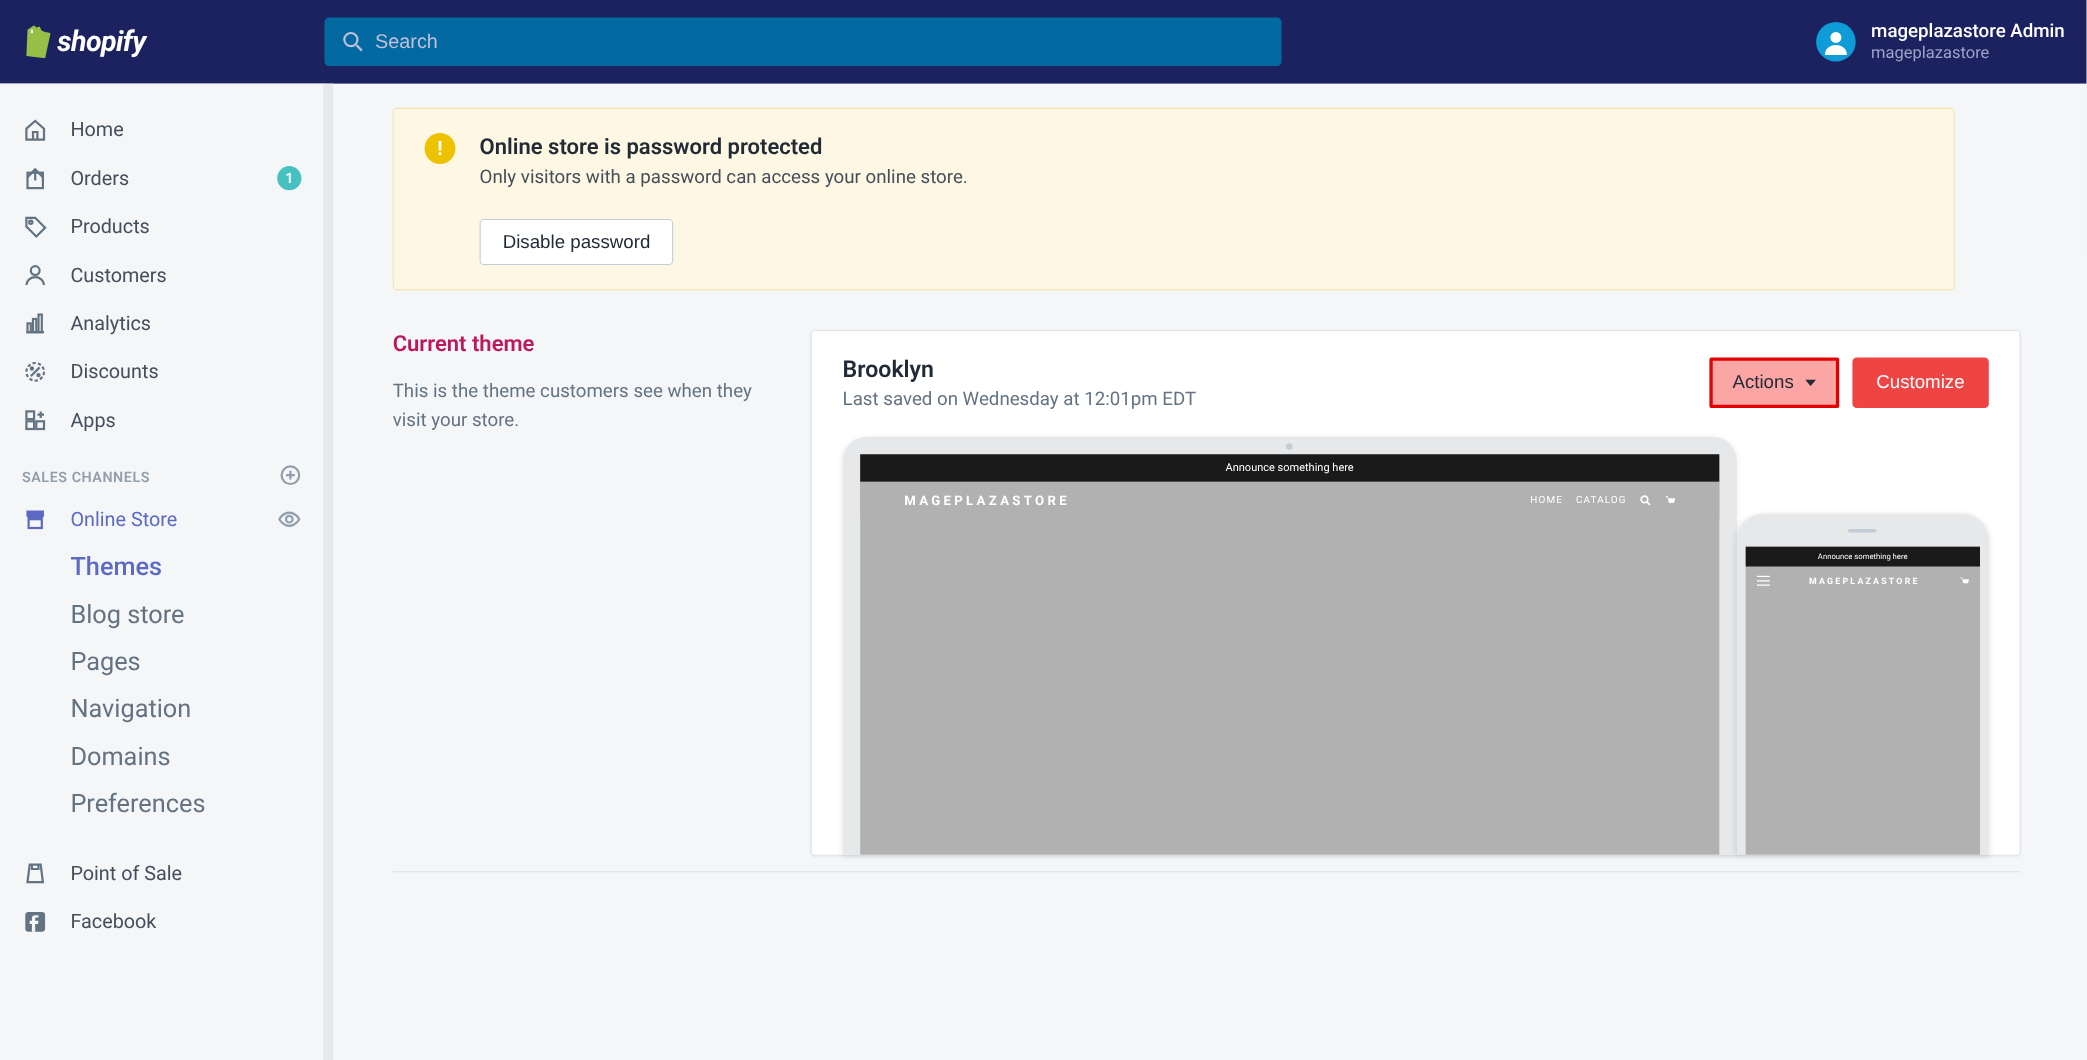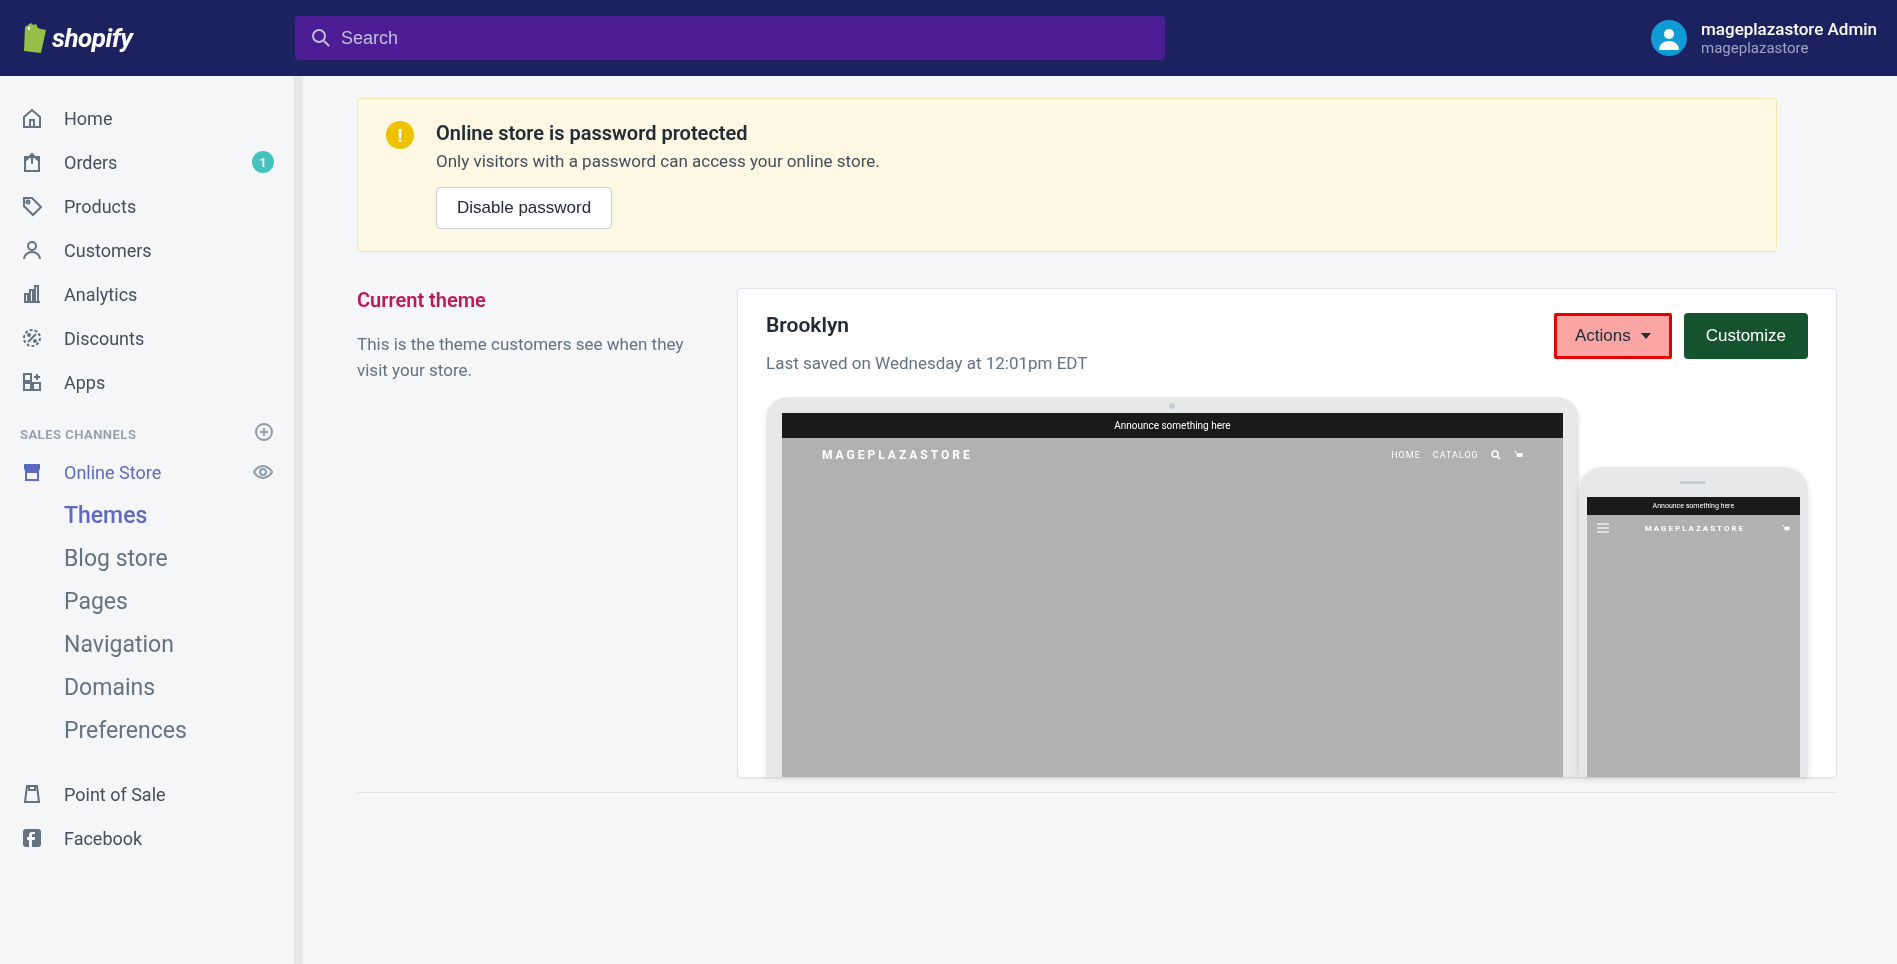--- a/index.html
+++ b/index.html
@@ -4,21 +4,21 @@
 <style>
 * { margin: 0; padding: 0; box-sizing: border-box; }
 body { font-family: -apple-system, BlinkMacSystemFont, "Segoe UI", Roboto, Helvetica, Arial, sans-serif; background: #f4f6f8; color: #212b36; }
 
 
 .topbar { background: #1c2260; height: 76px; display: flex; align-items: center; padding: 0 20px; }
 .logo-wrap { display: flex; align-items: center; width: 275px; }
 .logo-bag { width: 26px; height: 30px; position: relative; margin-right: 6px; }
 .logo-text { color: #fff; font-weight: 700; font-size: 26px; font-style: italic; letter-spacing: -0.5px; }
 .search-wrap { flex: 1; max-width: 870px; }
-.search-box { background: #4c1d95; border-radius: 4px; height: 44px; display: flex; align-items: center; padding: 0 16px; }
+.search-box { background: #0369a1; border-radius: 4px; height: 44px; display: flex; align-items: center; padding: 0 16px; }
 .search-box input { background: transparent; border: none; outline: none; color: #c0c1d8; font-size: 18px; width: 100%; margin-left: 10px; }
 .search-box input::placeholder { color: #c0c1d8; }
 .profile-wrap { display: flex; align-items: center; margin-left: auto; padding-left: 40px; }
 .avatar { width: 36px; height: 36px; background: #0e9bd6; border-radius: 50%; display: flex; align-items: center; justify-content: center; margin-right: 14px; }
 .profile-name { color: #fff; font-size: 17px; font-weight: 500; }
 .profile-store { color: #9fa3c4; font-size: 15px; }
 
 
 .layout { display: flex; }
 .sidebar { width: 295px; background: #f4f6f8; padding: 20px 0; border-right: 1px solid #dfe3e8; overflow-y: auto; height: calc(100vh - 66px); }
@@ -36,36 +36,36 @@
 .nav-sub-item { padding: 8px 20px 8px 64px; cursor: pointer; color: #637381; font-size: 23px; }
 .nav-sub-item.active { color: #5c6ac4; font-weight: 500; }
 .action-icon { color: #919eab; }
 
 
 .banner { background: #fdf7e3; border: 1px solid #f2e5b0; border-radius: 4px; margin: 0 60px 36px 0; padding: 22px 28px; display: flex; }
 .banner-icon { width: 28px; height: 28px; background: #eec200; border-radius: 50%; display: flex; align-items: center; justify-content: center; margin-right: 22px; flex-shrink: 0; }
 .banner-icon-inner { color: #fff; font-weight: 700; font-size: 18px; }
 .banner-title { font-size: 20px; font-weight: 600; color: #212b36; margin-bottom: 6px; }
 .banner-desc { font-size: 17px; color: #454f5b; margin-bottom: 16px; }
-.banner-btn { background: #fff; border: 1px solid #c4cdd5; border-radius: 4px; padding: 10px 20px; font-size: 17px; color: #212b36; cursor: pointer; }
+.banner-btn { background: #fff; border: 1px solid #c4cdd5; border-radius: 4px; padding: 10px 20px; font-size: 17px; color: #212b36; cursor: pointer; margin-top: 12px; }
 
 
 .content { padding: 22px 60px 0 54px; }
 .theme-row { display: flex; gap: 40px; }
 .theme-left { width: 340px; }
 .theme-heading { font-size: 20px; font-weight: 600; color: #be185d; margin-bottom: 20px; }
 .theme-desc { font-size: 17px; color: #637381; line-height: 1.5; }
 
 .theme-card { flex: 1; background: #fff; border: 1px solid #dfe3e8; border-radius: 4px; padding: 24px 28px 0; box-shadow: 0 1px 2px rgba(0,0,0,0.05); }
 .theme-card-head { display: flex; align-items: flex-start; justify-content: space-between; margin-bottom: 24px; }
-.theme-name { font-size: 21px; font-weight: 600; color: #212b36; margin-bottom: 16px; }
+.theme-name { font-size: 21px; font-weight: 600; color: #212b36; margin-bottom: 4px; }
 .theme-saved { font-size: 17px; color: #637381; }
 .theme-actions { display: flex; gap: 12px; }
 .btn-actions { background: #fca5a5; border: 3px solid #e30000; border-radius: 2px; padding: 10px 18px; font-size: 17px; color: #212b36; cursor: pointer; display: flex; align-items: center; gap: 10px; }
-.btn-customize { background: #14532d; border: none; border-radius: 4px; padding: 12px 22px; font-size: 17px; color: #fff; cursor: pointer; }
+.btn-customize { background: #ef4444; border: none; border-radius: 4px; padding: 12px 22px; font-size: 17px; color: #fff; cursor: pointer; }
 
 
 .preview-wrap { position: relative; height: 380px; }
 .device-desktop { position: absolute; left: 0; top: 0; width: 78%; height: 100%; border-radius: 22px 22px 0 0; background: #e6e8ea; padding: 16px 16px 0; box-shadow: 0 2px 6px rgba(0,0,0,0.08); }
 .device-desktop-notch { position: absolute; top: 6px; left: 50%; transform: translateX(-50%); width: 6px; height: 6px; background: #c4cdd5; border-radius: 50%; }
 .device-desktop-screen { background: #b1b1b1; height: 100%; }
 .device-announce { background: #1a1a1a; color: #fff; text-align: center; font-size: 10px; padding: 7px; }
 .device-header { background: #b1b1b1; display: flex; align-items: center; justify-content: space-between; padding: 10px 40px; }
 .device-store { color: #fff; font-size: 12px; font-weight: 700; letter-spacing: 3px; }
 .device-nav { display: flex; gap: 12px; align-items: center; color: #fff; font-size: 9px; letter-spacing: 1px; }

